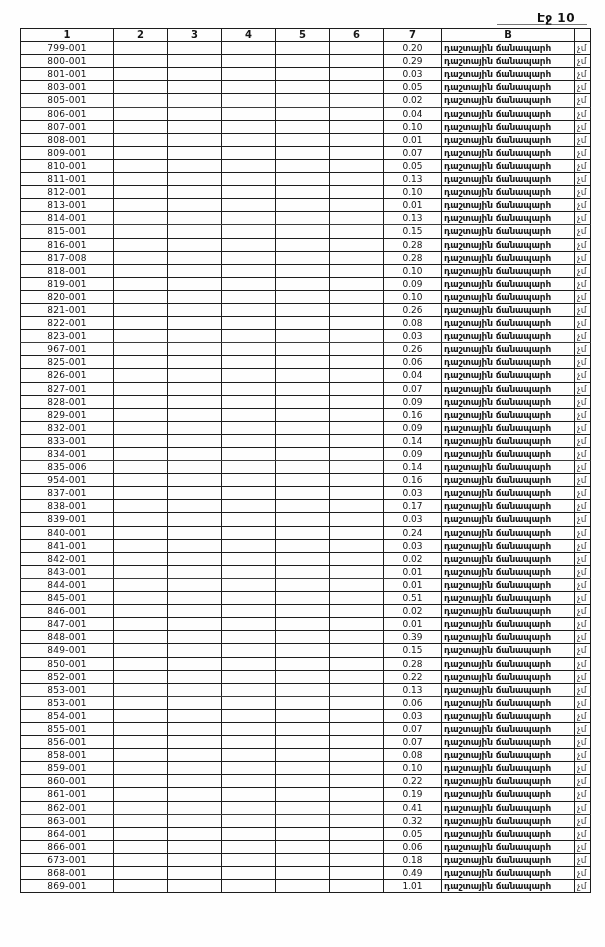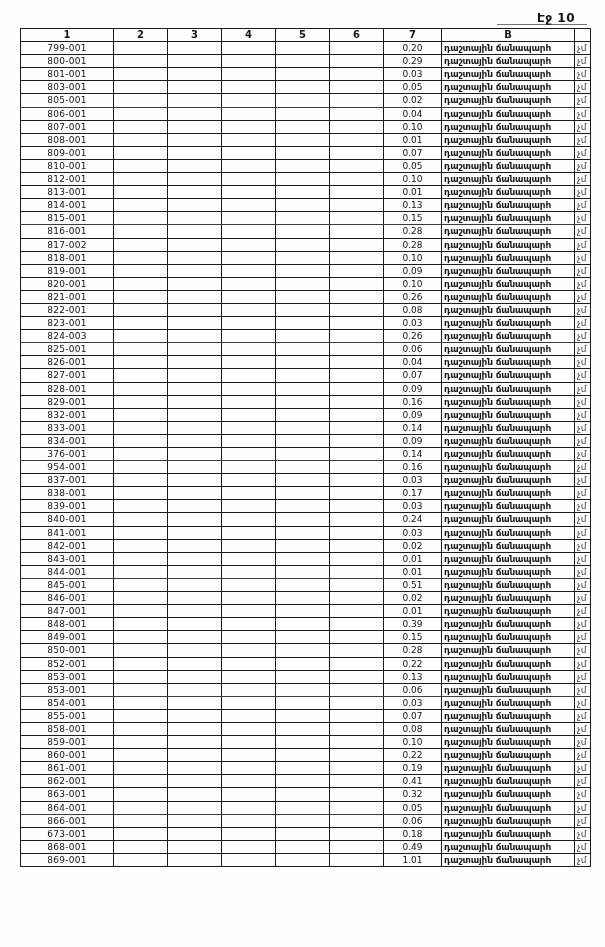--- a/index.html
+++ b/index.html
@@ -223,20 +223,31 @@
           <td class="c2"></td>
           <td class="c3"></td>
           <td class="c4"></td>
           <td class="c5"></td>
           <td class="c6"></td>
           <td class="c7">0.05</td>
           <td class="c8">դաշտային ճանապարհ</td>
           <td class="margin-cell">չմ</td>
         </tr>
         <tr>
+          <td class="c1">811-001</td>
+          <td class="c2"></td>
+          <td class="c3"></td>
+          <td class="c4"></td>
+          <td class="c5"></td>
+          <td class="c6"></td>
+          <td class="c7">0.13</td>
+          <td class="c8">դաշտային ճանապարհ</td>
+          <td class="margin-cell">չմ</td>
+        </tr>
+        <tr>
           <td class="c1">812-001</td>
           <td class="c2"></td>
           <td class="c3"></td>
           <td class="c4"></td>
           <td class="c5"></td>
           <td class="c6"></td>
           <td class="c7">0.10</td>
           <td class="c8">դաշտային ճանապարհ</td>
           <td class="margin-cell">չմ</td>
         </tr>
@@ -278,21 +289,21 @@
           <td class="c2"></td>
           <td class="c3"></td>
           <td class="c4"></td>
           <td class="c5"></td>
           <td class="c6"></td>
           <td class="c7">0.28</td>
           <td class="c8">դաշտային ճանապարհ</td>
           <td class="margin-cell">չմ</td>
         </tr>
         <tr>
-          <td class="c1">817-002</td>
+          <td class="c1">817-008</td>
           <td class="c2"></td>
           <td class="c3"></td>
           <td class="c4"></td>
           <td class="c5"></td>
           <td class="c6"></td>
           <td class="c7">0.28</td>
           <td class="c8">դաշտային ճանապարհ</td>
           <td class="margin-cell">չմ</td>
         </tr>
         <tr>
@@ -355,21 +366,21 @@
           <td class="c2"></td>
           <td class="c3"></td>
           <td class="c4"></td>
           <td class="c5"></td>
           <td class="c6"></td>
           <td class="c7">0.03</td>
           <td class="c8">դաշտային ճանապարհ</td>
           <td class="margin-cell">չմ</td>
         </tr>
         <tr>
-          <td class="c1">824-003</td>
+          <td class="c1">967-001</td>
           <td class="c2"></td>
           <td class="c3"></td>
           <td class="c4"></td>
           <td class="c5"></td>
           <td class="c6"></td>
           <td class="c7">0.26</td>
           <td class="c8">դաշտային ճանապարհ</td>
           <td class="margin-cell">չմ</td>
         </tr>
         <tr>
@@ -454,21 +465,21 @@
           <td class="c2"></td>
           <td class="c3"></td>
           <td class="c4"></td>
           <td class="c5"></td>
           <td class="c6"></td>
           <td class="c7">0.09</td>
           <td class="c8">դաշտային ճանապարհ</td>
           <td class="margin-cell">չմ</td>
         </tr>
         <tr>
-          <td class="c1">376-001</td>
+          <td class="c1">835-006</td>
           <td class="c2"></td>
           <td class="c3"></td>
           <td class="c4"></td>
           <td class="c5"></td>
           <td class="c6"></td>
           <td class="c7">0.14</td>
           <td class="c8">դաշտային ճանապարհ</td>
           <td class="margin-cell">չմ</td>
         </tr>
         <tr>
@@ -675,20 +686,31 @@
           <td class="c3"></td>
           <td class="c4"></td>
           <td class="c5"></td>
           <td class="c6"></td>
           <td class="c7">0.03</td>
           <td class="c8">դաշտային ճանապարհ</td>
           <td class="margin-cell">չմ</td>
         </tr>
         <tr>
           <td class="c1">855-001</td>
+          <td class="c2"></td>
+          <td class="c3"></td>
+          <td class="c4"></td>
+          <td class="c5"></td>
+          <td class="c6"></td>
+          <td class="c7">0.07</td>
+          <td class="c8">դաշտային ճանապարհ</td>
+          <td class="margin-cell">չմ</td>
+        </tr>
+        <tr>
+          <td class="c1">856-001</td>
           <td class="c2"></td>
           <td class="c3"></td>
           <td class="c4"></td>
           <td class="c5"></td>
           <td class="c6"></td>
           <td class="c7">0.07</td>
           <td class="c8">դաշտային ճանապարհ</td>
           <td class="margin-cell">չմ</td>
         </tr>
         <tr>

